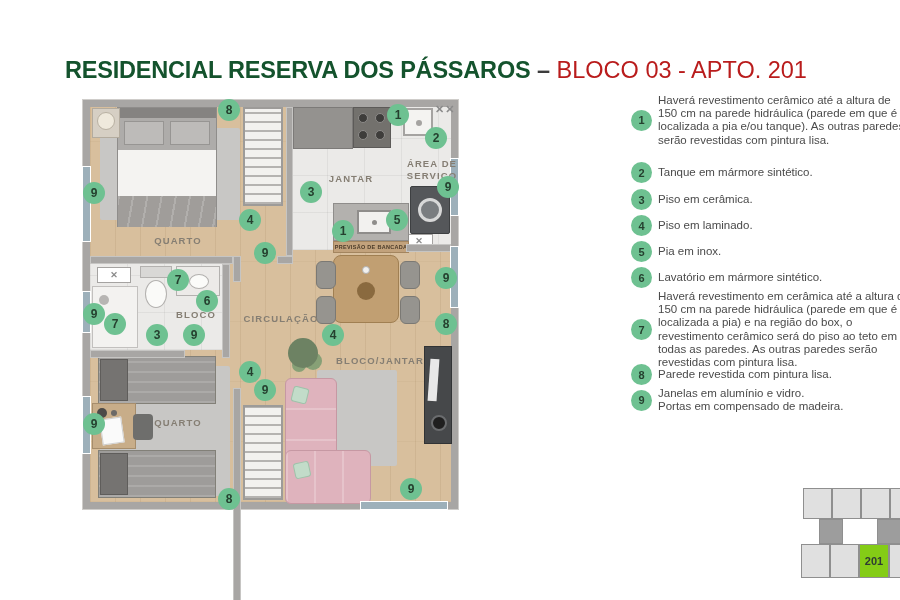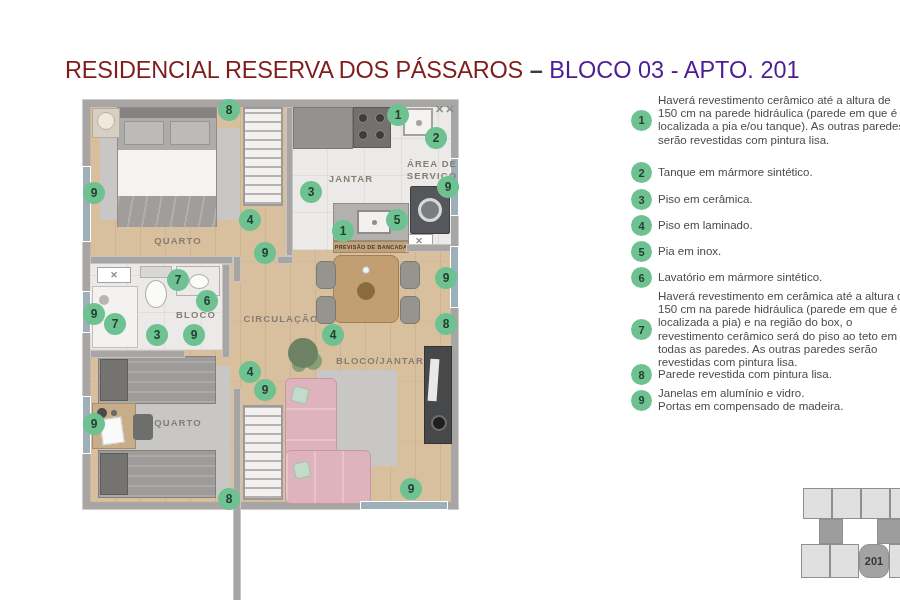--- a/index.html
+++ b/index.html
@@ -2,23 +2,23 @@
 <html><head>
 <meta charset="utf-8">
 <style>
   html,body{margin:0;padding:0;}
   body{
     position:relative;width:900px;height:600px;overflow:hidden;
     background:#ffffff;font-family:"Liberation Sans",sans-serif;
   }
   
   .title{position:absolute;left:65px;top:57px;white-space:nowrap;font-size:23.5px;}
-  .title .t-main{font-weight:400;color:#7f1d1d;letter-spacing:-0.2px;}
+  .title .t-main{font-weight:700;color:#14532d;letter-spacing:-0.2px;}
   .title .t-dash{font-weight:700;color:#3c3c3c;}
-  .title .t-sub{font-weight:400;color:#4c1d95;}
+  .title .t-sub{font-weight:400;color:#b91c1c;}
 
   
   .plan{position:absolute;left:83px;top:100px;width:375px;height:409px;
         background:#a8a6a4;box-shadow:0 0 0 1px #cfcdca;}
   .plan *{position:absolute;box-sizing:border-box;}
   .floor-wood{left:7px;top:7px;right:7px;bottom:7px;background:#d8bf9d;
     background-image:repeating-linear-gradient(90deg,rgba(120,88,48,.10) 0 1px,transparent 1px 25px),
                      repeating-linear-gradient(0deg,rgba(120,88,48,.05) 0 1px,transparent 1px 60px);}
   .tile{background:#ebeae8;
     background-image:repeating-linear-gradient(90deg,rgba(0,0,0,.05) 0 1px,transparent 1px 37px),
@@ -133,21 +133,21 @@
   .legend{position:absolute;left:631px;top:0;width:300px;height:600px;}
   .legend-item{position:absolute;display:flex;align-items:center;gap:6px;left:0;}
   .legend-num{flex:0 0 auto;width:21px;height:21px;border-radius:50%;background:#6ec191;color:#25402f;
     font-size:11px;font-weight:700;display:flex;align-items:center;justify-content:center;}
   .legend-text{width:252px;color:#4a4a4a;font-size:11.5px;line-height:13.2px;white-space:pre-line;}
 
   
   .blockmap{position:absolute;left:801px;top:487px;width:120px;height:95px;}
   .bm-cell{position:absolute;border:1px solid #8f8f8f;box-sizing:border-box;
     display:flex;align-items:center;justify-content:center;font-size:11px;font-weight:700;color:#2f3b33;}
-  .bm-light{background:#e0e0e0;} .bm-dark{background:#9d9d9d;} .bm-green{background:#a3a3a3;border-radius:10px;}
+  .bm-light{background:#e0e0e0;} .bm-dark{background:#9d9d9d;} .bm-green{background:#84cc16;}
 </style>
 </head>
 <body>
 
 <div class="title">
   <span class="t-main">RESIDENCIAL RESERVA DOS PÁSSAROS</span>
   <span class="t-dash"> <span>–</span> </span>
   <span class="t-sub">BLOCO 03 - APTO. 201</span>
 </div>
 

